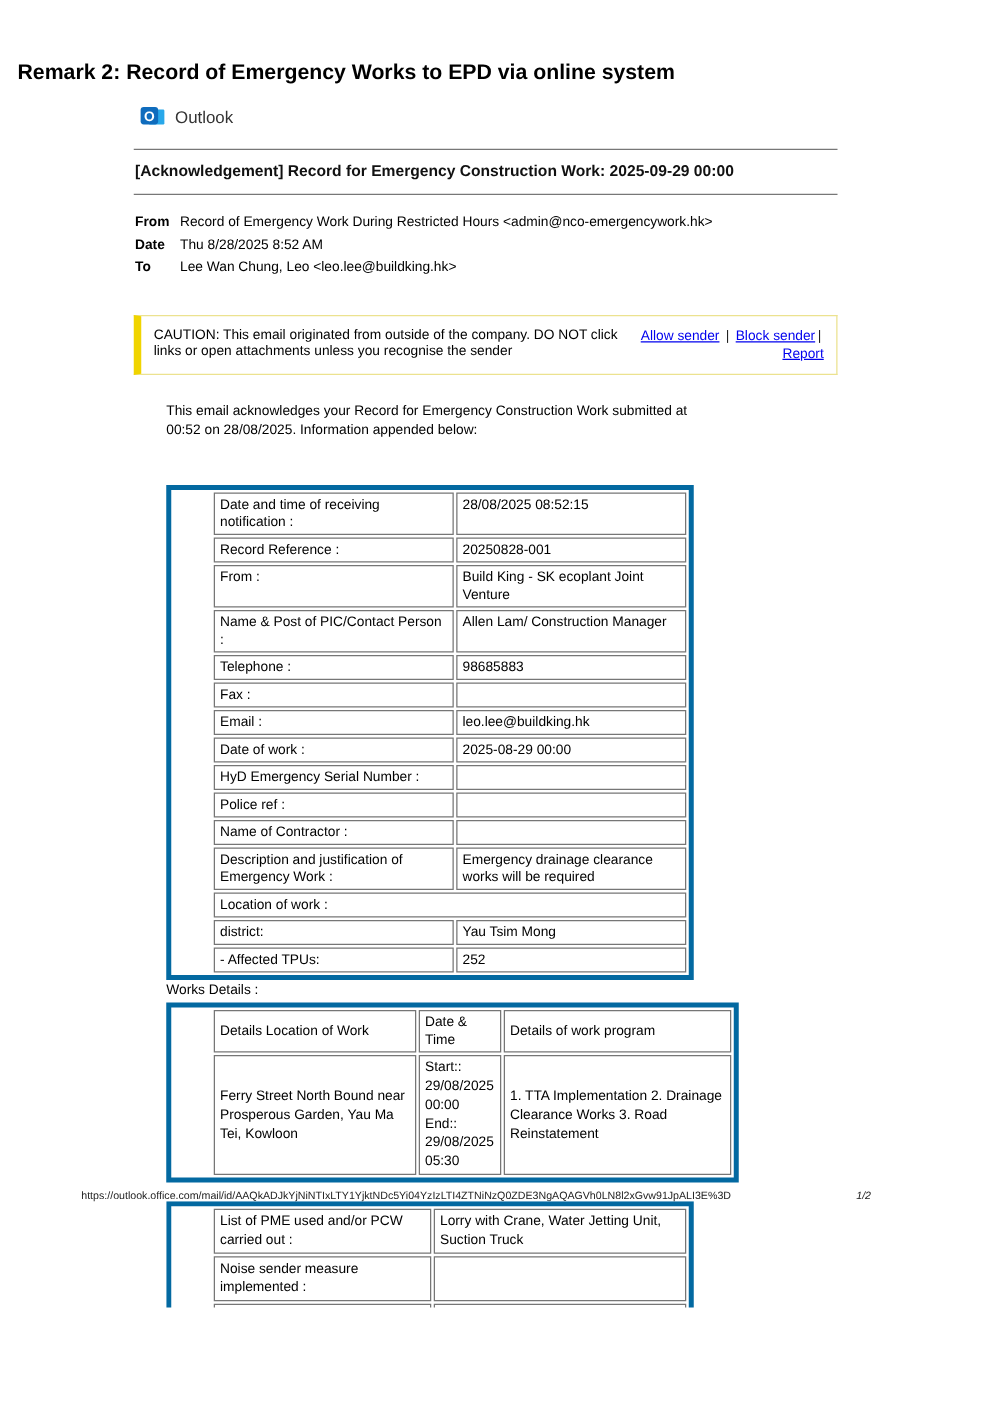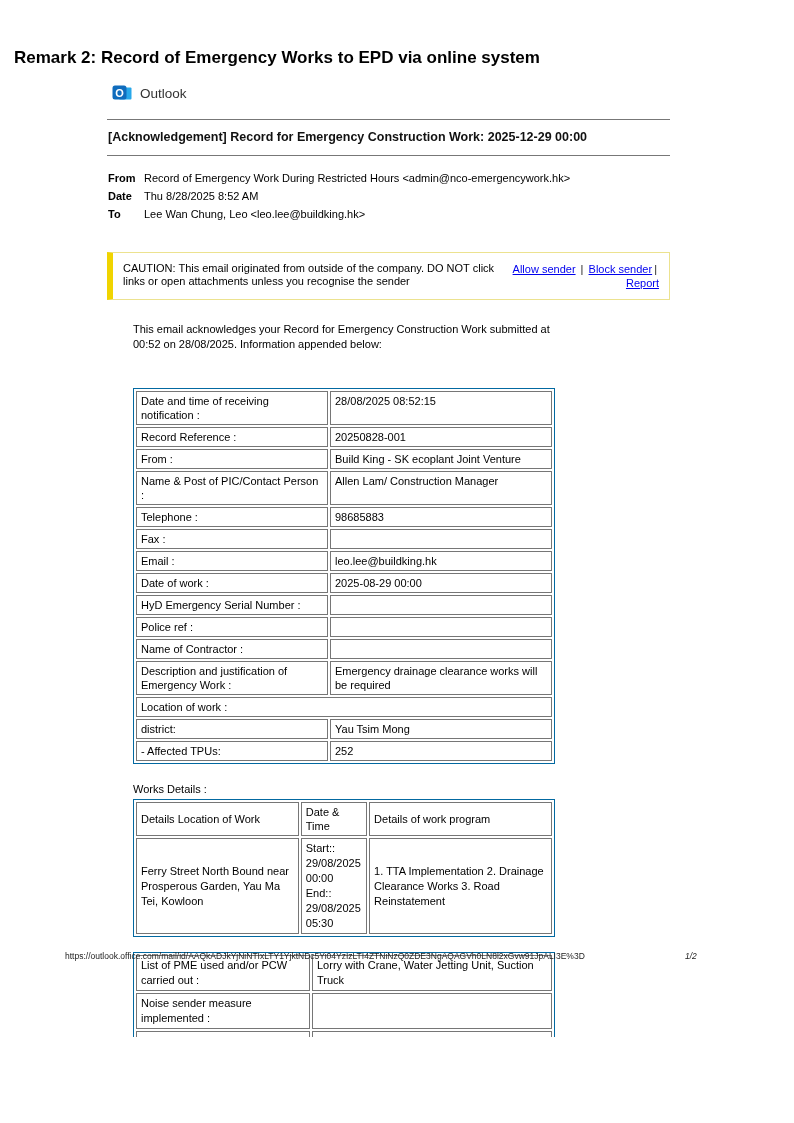--- a/index.html
+++ b/index.html
@@ -42,28 +42,28 @@
     padding: 9px 10px 9px 10px;
     display: flex; justify-content: space-between;
   }
   .caution-text { font-size: 11px; line-height: 13px; width: 392px; color: #000; }
   .caution-links { font-size: 11px; line-height: 14px; text-align: right; width: 150px; white-space: nowrap; }
   .caution-links a { color: #0000ee; text-decoration: underline; cursor: pointer; }
   .caution-links .sep { color: #222; margin: 0 2px; }
   .email-body { margin-left: 26px; }
   .intro { margin-top: 22px; width: 438px; font-size: 11px; line-height: 15px; }
 
-  table { border-collapse: separate; border-spacing: 2px; border: 1px solid #0369a1; }
+  table { border-collapse: separate; border-spacing: 2px; border: 4px solid #0369a1; padding-left: 32px; }
   td, th { border: 1px solid #767676; padding: 2px 4px; font-size: 11px; font-weight: normal; text-align: left; background: #fff; }
 
   table.record { margin-top: 36px; width: 422px; table-layout: fixed; }
   table.record td { vertical-align: top; line-height: 14px; height: 18px; }
   table.record td.lbl { width: 192px; }
 
-  .works-label { margin-top: 19px; font-size: 11px; }
+  .works-label { margin-top: 2px; font-size: 11px; }
   table.works { margin-top: 4px; width: 422px; table-layout: fixed; }
   table.works th { line-height: 14px; height: 18px; vertical-align: middle; }
   table.works td { vertical-align: middle; line-height: 15px; }
   table.works .col-loc { width: 162px; }
   table.works .col-dt { width: 66px; }
   table.works .col-prog { width: 182px; }
   table.works td.dt-cell { vertical-align: top; }
   .dt-line { display: block; }
 
   .pme-clip { margin-top: 15px; height: 85px; overflow: hidden; }
@@ -90,21 +90,21 @@
   <div class="outlook-header">
     <svg class="outlook-logo" viewBox="0 0 20 20" aria-hidden="true">
       <rect x="7" y="4.5" width="12.5" height="12" rx="1" fill="#28a8ea"></rect>
       <rect x="7" y="4.5" width="6" height="6" fill="#50d9ff" opacity="0.6"></rect>
       <rect x="0.5" y="2.5" width="14" height="14" rx="2.5" fill="#0f6cbd"></rect>
       <text x="7.5" y="13.8" fill="#ffffff" font-family="Liberation Sans, sans-serif" font-size="11" font-weight="bold" text-anchor="middle">O</text>
     </svg>
     <span class="outlook-name">Outlook</span>
   </div>
 
-  <div class="subject-bar">[Acknowledgement] Record for Emergency Construction Work: 2025-12-29 00:00</div>
+  <div class="subject-bar">[Acknowledgement] Record for Emergency Construction Work: 2025-09-29 00:00</div>
 
   <div class="meta">
     <div class="meta-row">
       <span class="meta-label">From</span>
       <span class="meta-value">Record of Emergency Work During Restricted Hours &lt;admin@nco-emergencywork.hk&gt;</span>
     </div>
     <div class="meta-row">
       <span class="meta-label">Date</span>
       <span class="meta-value">Thu 8/28/2025 8:52 AM</span>
     </div>

